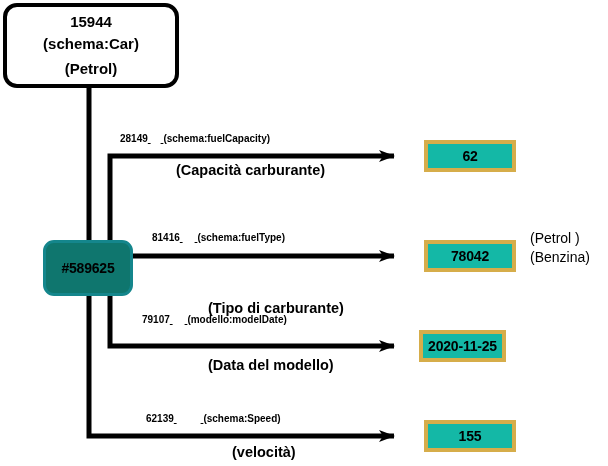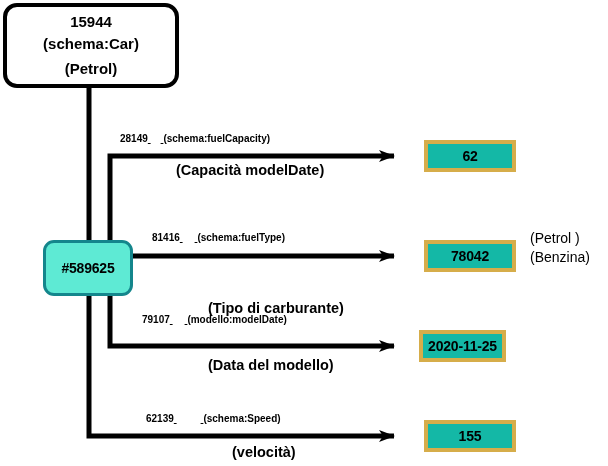--- a/index.html
+++ b/index.html
@@ -60,21 +60,21 @@
   
   .node-blank {
     position: absolute;
     left: 43px;
     top: 240px;
     width: 90px;
     height: 56px;
     box-sizing: border-box;
     border: 3px solid #14868c;
     border-radius: 11px;
-    background: #5eead4;
+    background: #0f766e;
     display: flex;
     align-items: center;
     justify-content: center;
   }
   .node-blank .ln {
     font-size: 14px;
     font-weight: bold;
     letter-spacing: -0.2px;
     white-space: nowrap;
   }
@@ -161,21 +161,21 @@
   <div class="node-blank">
     <div class="ln">#589625</div>
   </div>
 
   <div class="edge-label" style="left:120px; top:133px;">
     <span class="pid">28149</span>
     <span style="display:inline-block;width:10px;"></span>
     <span class="pname">(schema:fuelCapacity)</span>
   </div>
   <div class="edge-sub" style="left:176px; top:162px;">
-    <span>(Capacità modelDate)</span>
+    <span>(Capacità carburante)</span>
   </div>
   <div class="val-box" style="left:424px; top:140px; width:92px; height:32px;">
     <div class="ln">62</div>
   </div>
 
   <div class="edge-label" style="left:152px; top:232px;">
     <span class="pid">81416</span>
     <span style="display:inline-block;width:12px;"></span>
     <span class="pname">(schema:fuelType)</span>
   </div>

